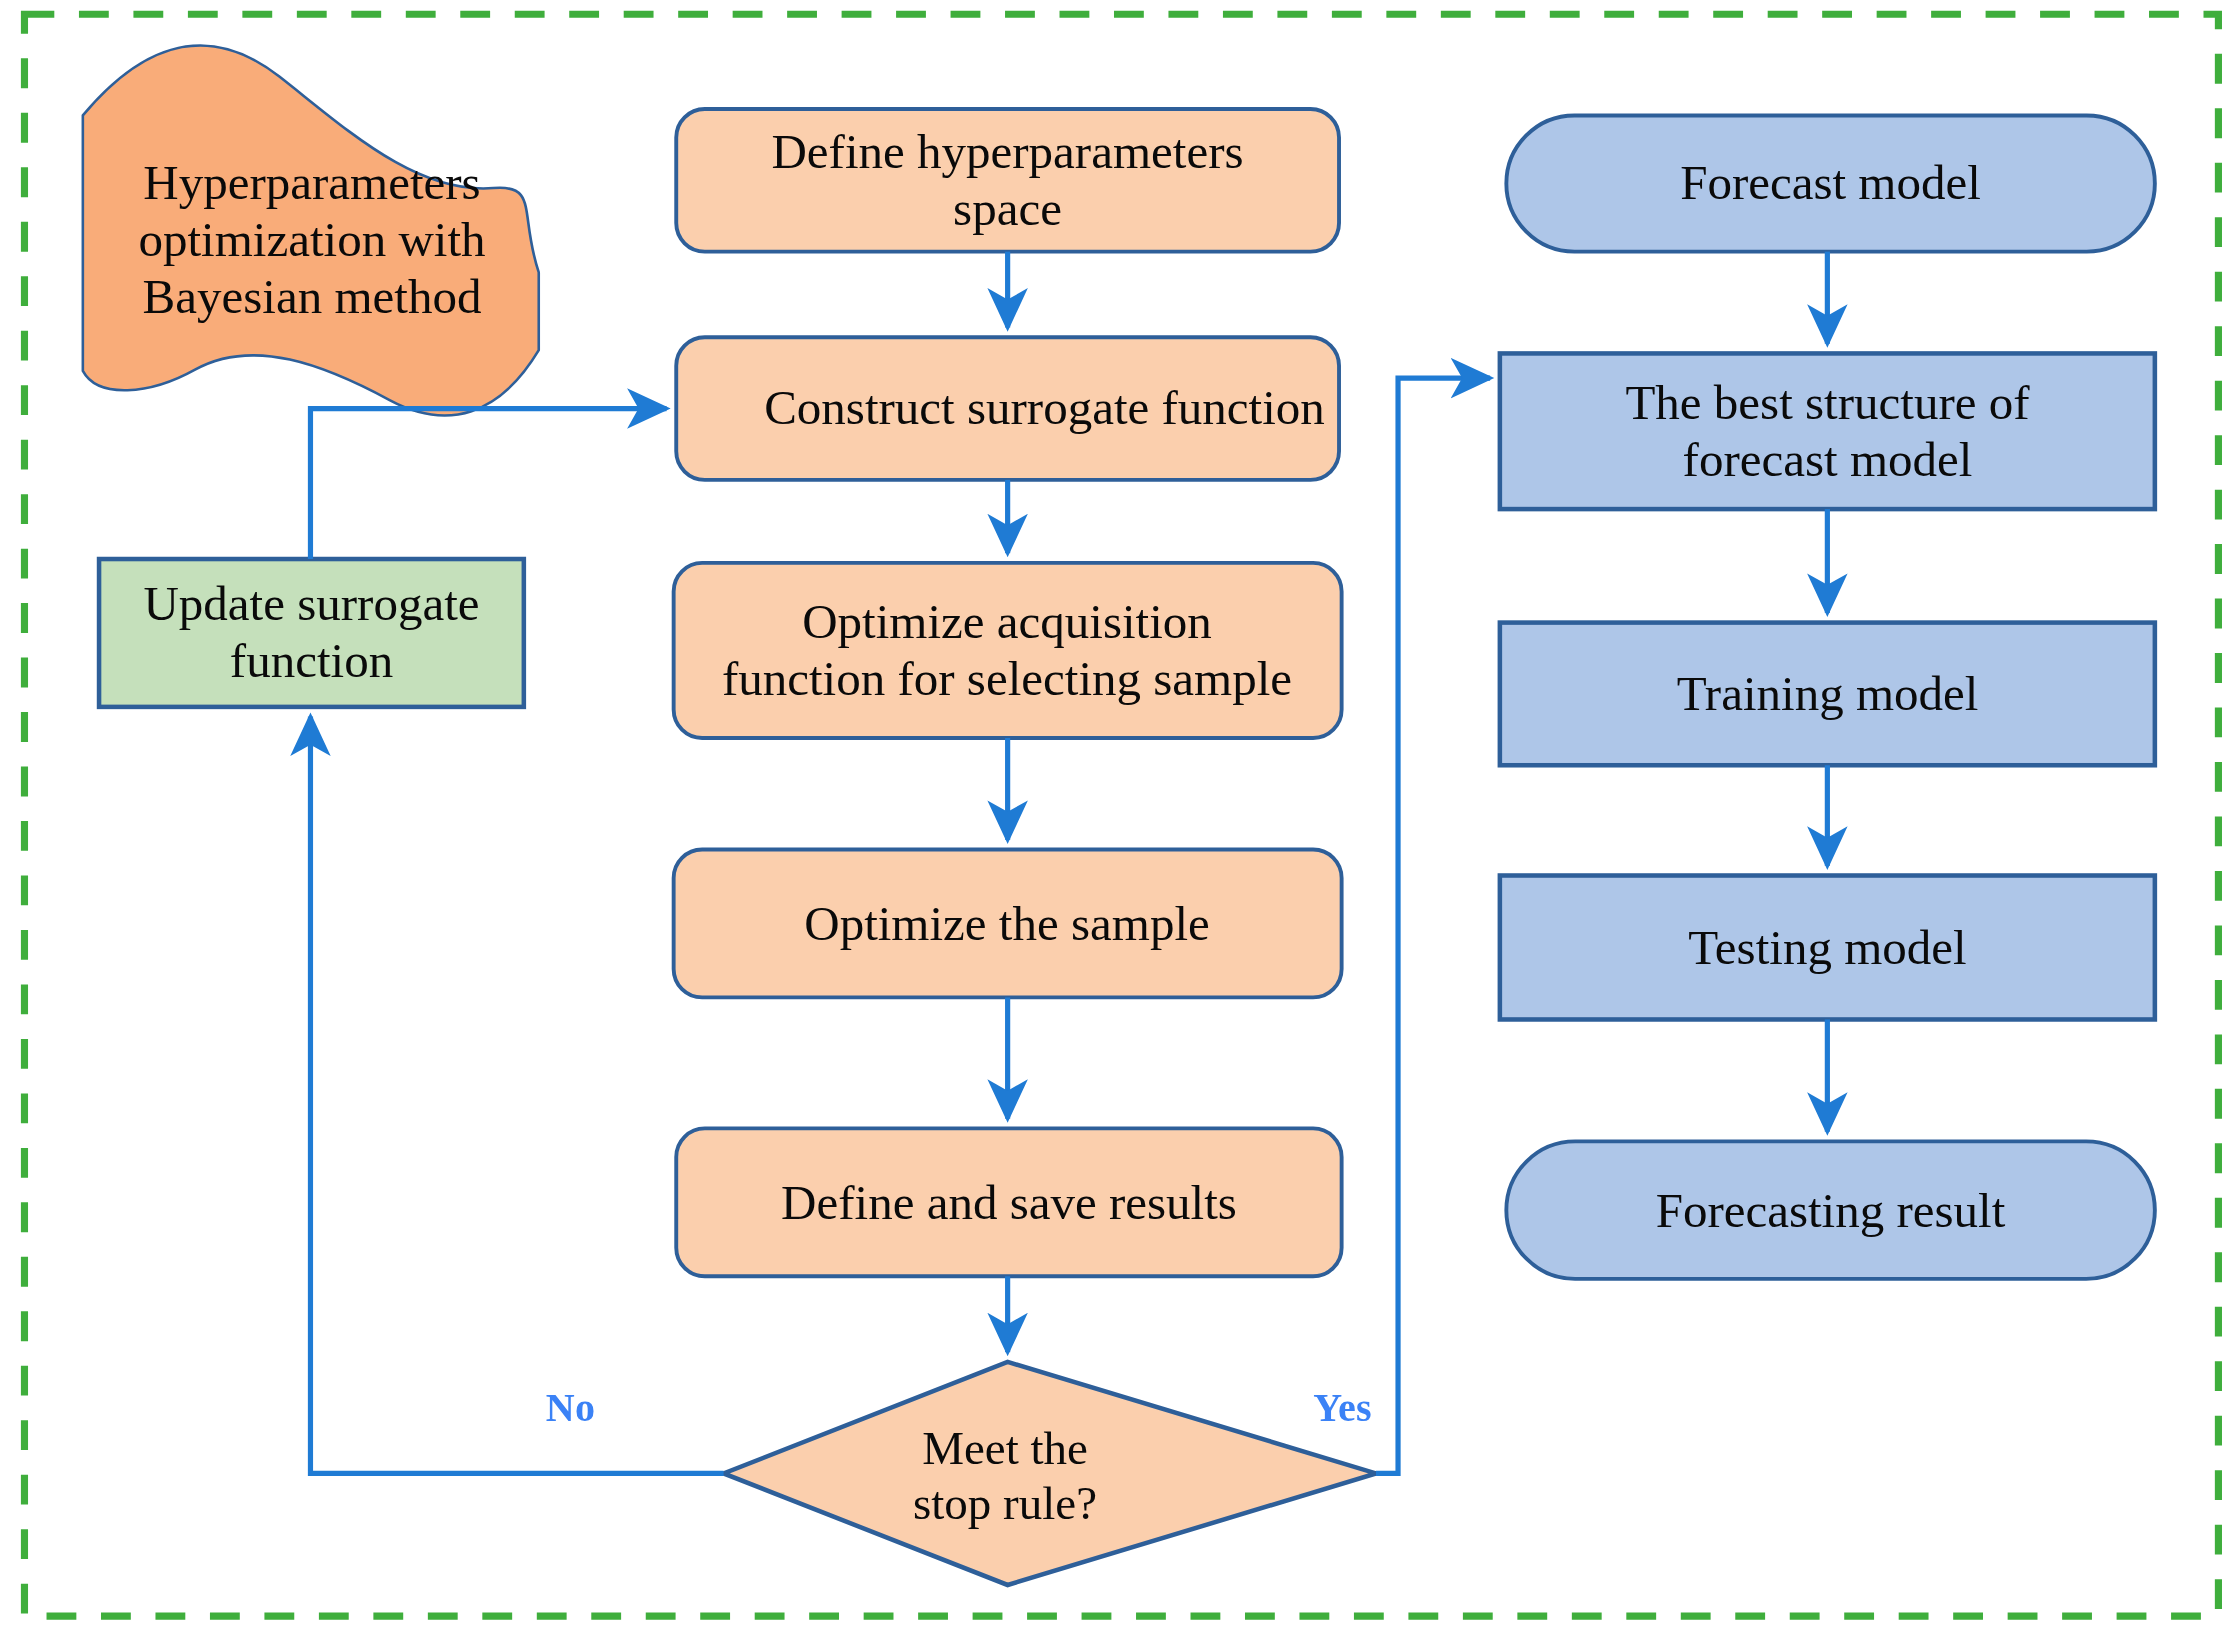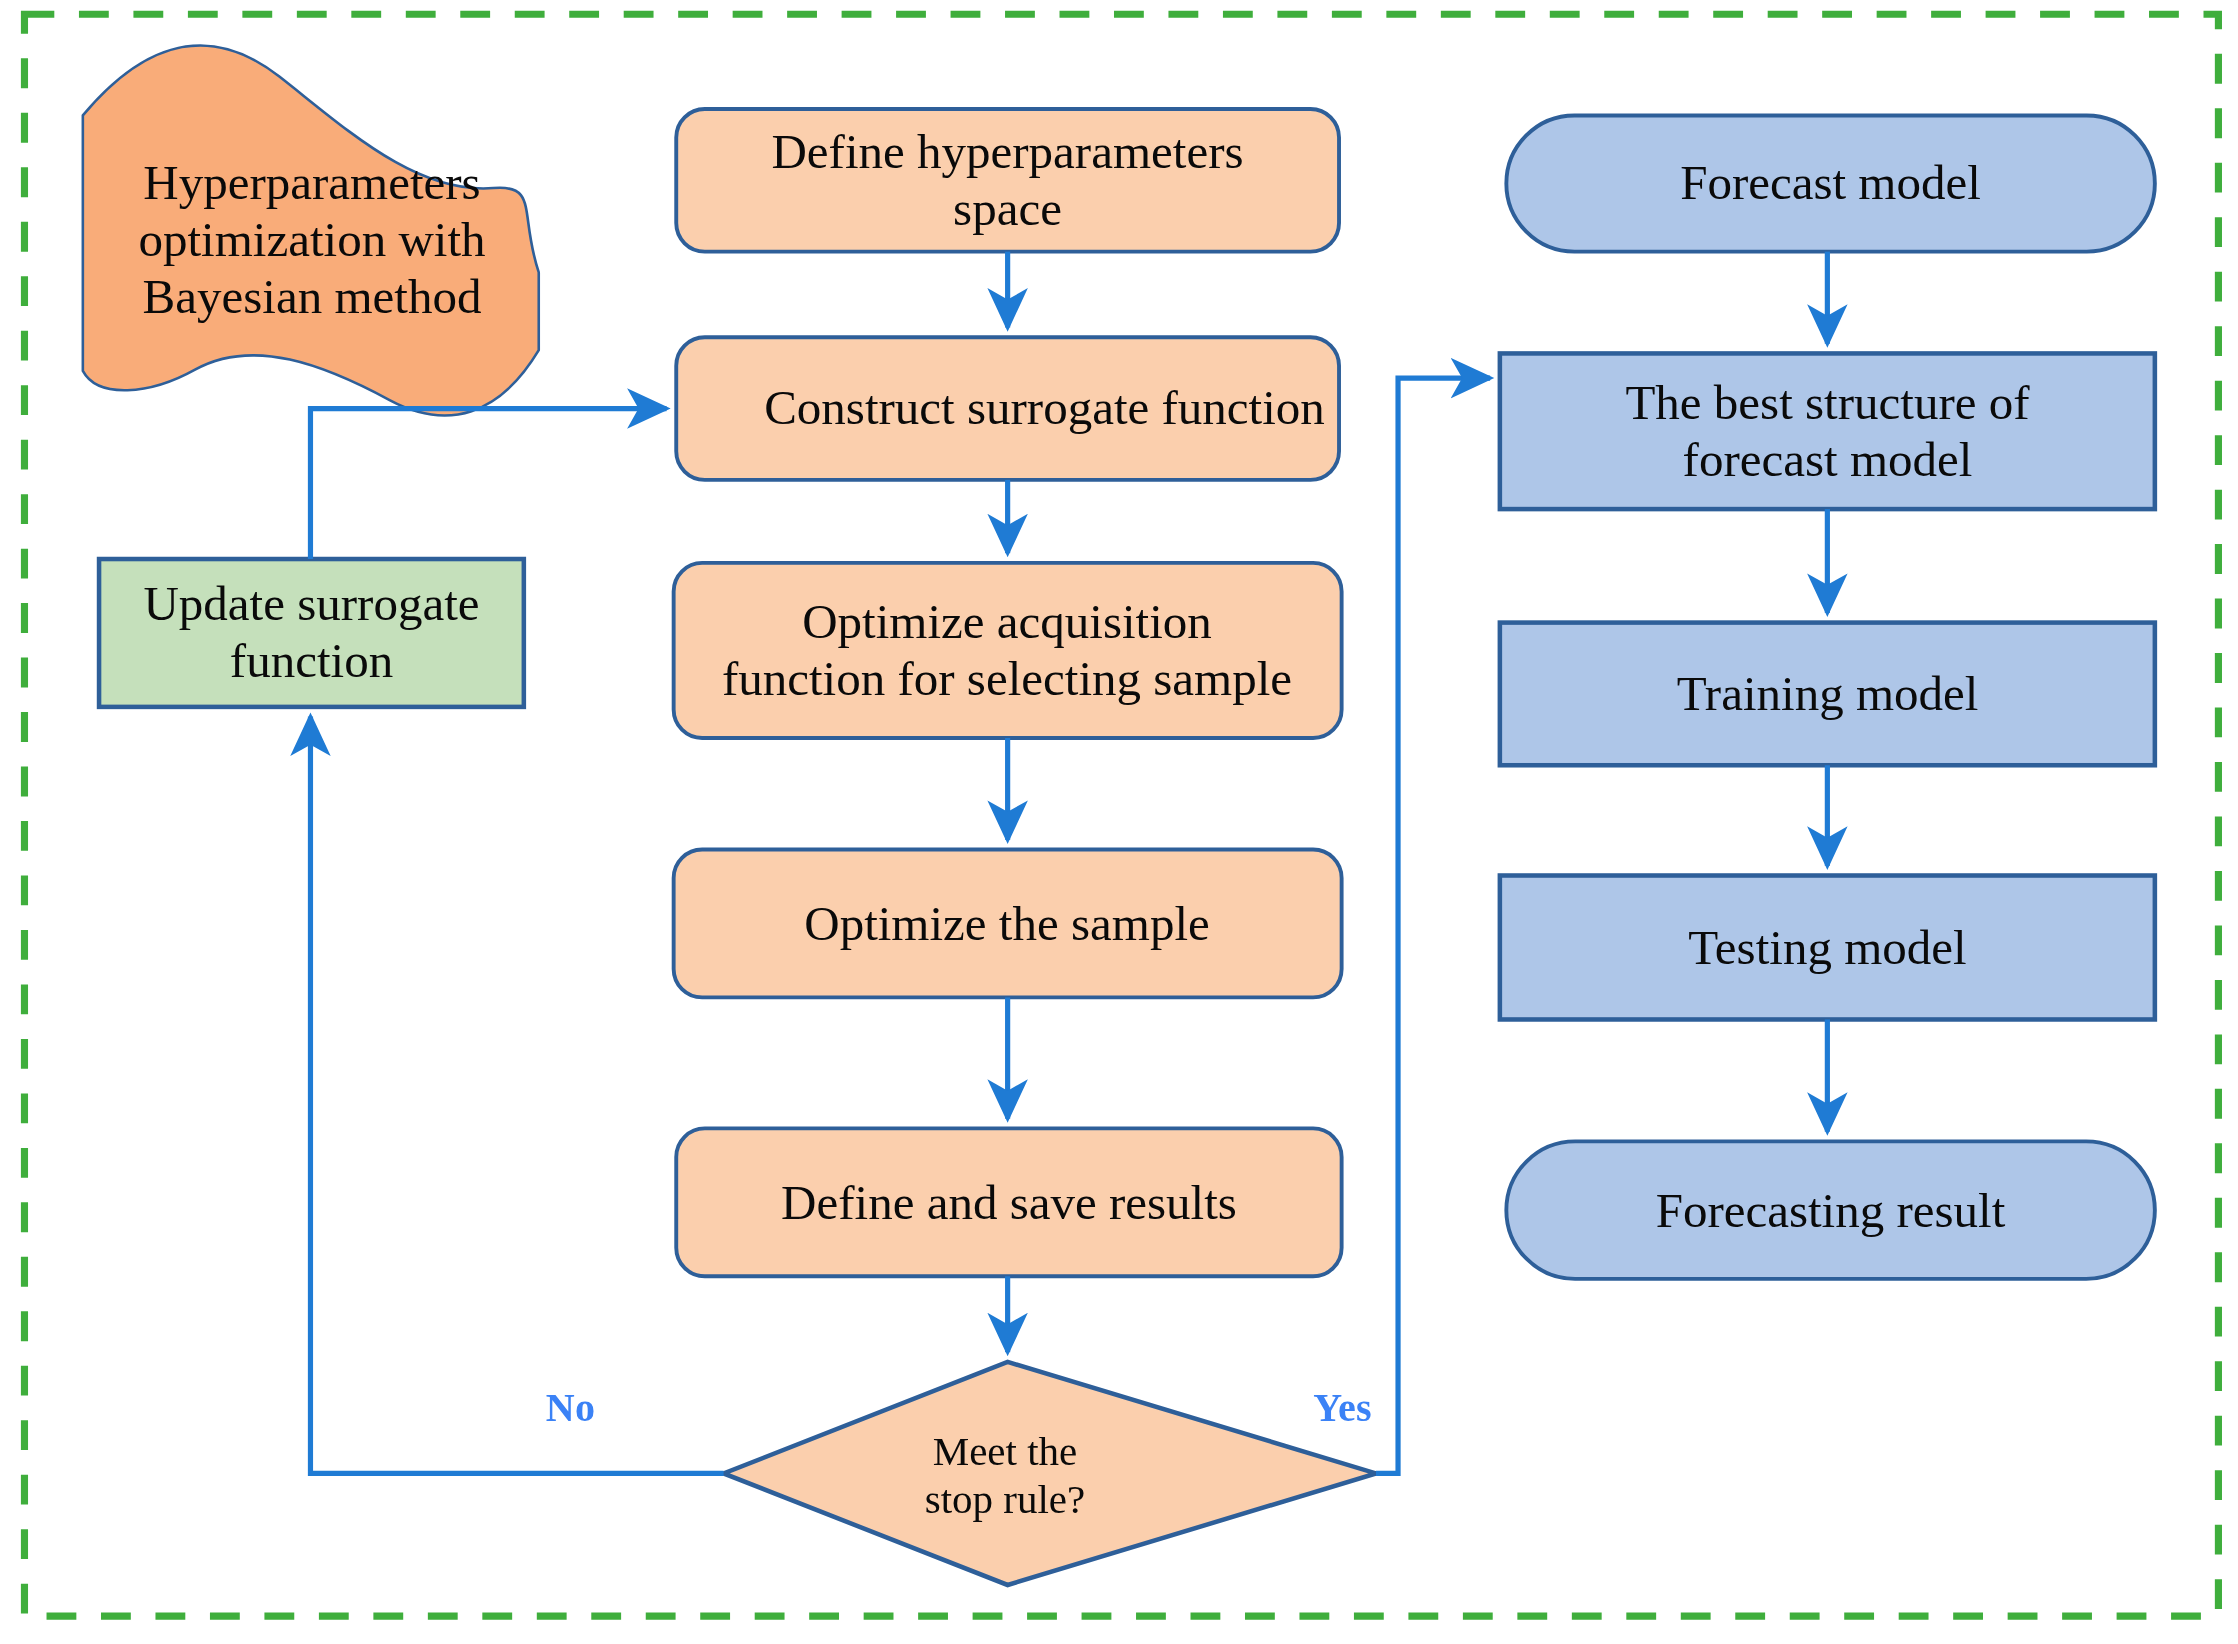--- a/index.html
+++ b/index.html
@@ -10,21 +10,21 @@
     position:absolute;display:flex;align-items:center;justify-content:center;
     text-align:center;color:#0a0a0a;font-family:"Liberation Serif",serif;
     line-height:1.16;pointer-events:none;white-space:pre-line;
   }
   .edgeLabel{
     position:absolute;display:flex;align-items:center;justify-content:center;
     color:#3b82f6;font-family:"Liberation Serif",serif;font-weight:bold;
     font-size:40px;letter-spacing:0.3px;
   }
   .fs76{font-size:49px;}
-  .fs72{font-size:41px;}
+  .fs72{font-size:47px;}
 </style>
 </head>
 <body>
 
 <div id="stage">
 
   <svg id="flow" viewBox="0 0 3451 2535">
     <defs>
       <marker id="arrow" markerWidth="9" markerHeight="9" refX="7.6" refY="4.5" orient="auto" markerUnits="strokeWidth">
         <path d="M0,0.6 L8.4,4.5 L0,8.4 L2.2,4.5 z" fill="#1F7BD4"></path>

